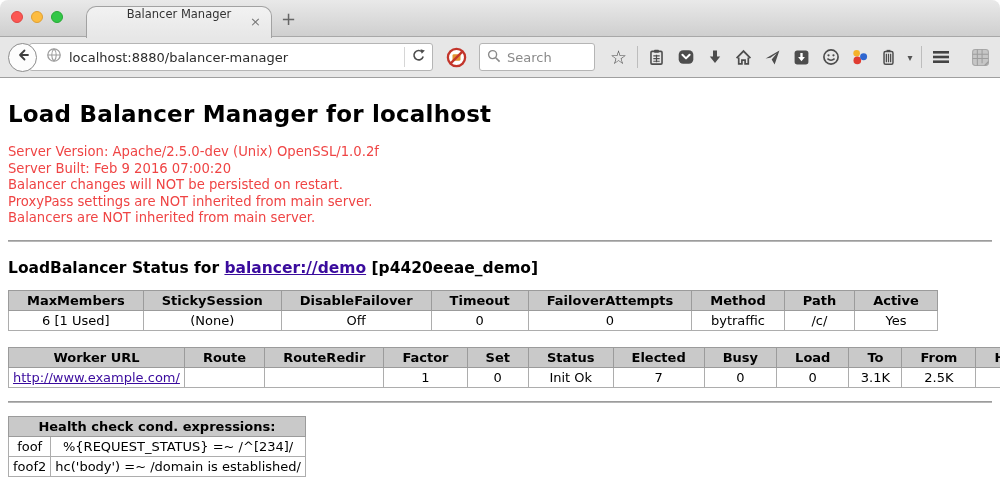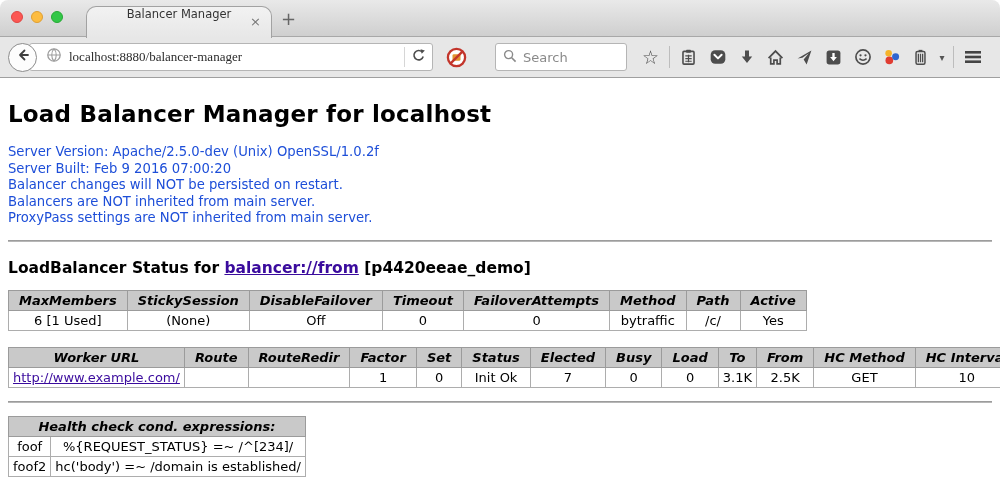--- a/index.html
+++ b/index.html
@@ -16,43 +16,43 @@
   .light.green { background:#33c748; border:1px solid #27aa35; }
   .tab { position:absolute; left:86px; top:6px; width:186px; height:32px; background:linear-gradient(#f2f2f2,#e7e7e7);
          border:1px solid #a2a2a2; border-bottom:none; border-radius:10px 10px 0 0; display:flex; justify-content:center; z-index:3; }
   .tab-title { font-size:11.5px; color:#333; }
   .tab-close { position:absolute; right:10px; top:8px; font-size:13px; color:#777; line-height:14px; cursor:default; }
   .newtab { position:absolute; left:281px; top:8px; font-size:18px; color:#666; }
 
   
   .toolbar { height:41px; background:#e7e7e7; border-bottom:1px solid #9f9f9f; display:flex; align-items:center; padding:0 8px; position:relative; z-index:2; }
   .backbtn { width:29px; height:29px; border-radius:50%; background:#fdfdfd; border:1px solid #8c8c8c; display:flex; align-items:center; justify-content:center; z-index:2; flex:0 0 auto; }
-  .urlbar { display:flex; align-items:center; height:28px; width:404px; background:#fff; border:1px solid #b5b5b5; border-radius:3px; margin-left:-8px; padding:0 6px 0 16px; flex:0 0 auto;font-family:Liberation Serif, serif; }
+  .urlbar { display:flex; align-items:center; height:28px; width:404px; background:#fff; border:1px solid #b5b5b5; border-radius:3px; margin-left:-8px; padding:0 6px 0 16px; flex:0 0 auto; }
   .urlbar input { border:none; outline:none; flex:1; font-family:inherit; font-size:13px; color:#2b2b2b; background:transparent; margin-left:7px; }
   .vsep-in { width:1px; height:20px; background:#d6d6d6; margin:0 6px; }
-  .searchbar { display:flex; align-items:center; height:28px; width:132px; background:#fff; border:1px solid #b5b5b5; border-radius:3px; margin-left:24px; padding:0 7px; flex:0 0 auto; }
+  .searchbar { display:flex; align-items:center; height:28px; width:116px; background:#fff; border:1px solid #b5b5b5; border-radius:3px; margin-left:8px; padding:0 7px; flex:0 0 auto; }
   .searchbar input { border:none; outline:none; width:90px; font-family:inherit; font-size:13px; color:#333; background:transparent; margin-left:6px; }
   .searchbar input::placeholder { color:#8a8a8a; }
   .tb-icon { width:27px; height:28px; display:flex; align-items:center; justify-content:center; flex:0 0 auto; margin:0 1px; }
   .glyph-star { font-size:19px; color:#4a4a4a; line-height:19px; }
   .vsep { width:1px; height:22px; background:#bdbdbd; margin:0 4px; flex:0 0 auto; }
   .chev { font-size:10px; color:#555; width:14px; text-align:center; flex:0 0 auto; }
   .blocker { margin-left:10px; }
   .right-group { margin-left:auto; display:flex; align-items:center; }
 
   
   .content { padding:4px 8px 0 8px; background:#fff; }
   h1.page-title { font-size:23px; font-weight:bold; color:#000; margin:19px 0 17px 0; letter-spacing:0.2px; }
-  .info-line { font-size:13.2px; color:#1d4ed8; line-height:16.6px; }
+  .info-line { font-size:13.2px; color:#ef4444; line-height:16.6px; }
   hr.rule { border:none; height:2px; background:linear-gradient(#8f8f8f,#c4c4c4); margin:13px 0; }
   h3.bal-heading { font-size:15.5px; font-weight:bold; margin:17px 0 13px 0; }
   a.plink { color:#3a0b9d; text-decoration:underline; }
 
   table.tbl { border-collapse:collapse; font-size:13px; background:#fff; }
-  table.tbl th { background:#c9c9c9; font-weight:bold; border:1px solid #9b9b9b; padding:2px 10px; text-align:center; white-space:nowrap;font-style:italic; }
+  table.tbl th { background:#c9c9c9; font-weight:bold; border:1px solid #9b9b9b; padding:2px 18px; text-align:center; white-space:nowrap; }
   table.tbl td { border:1px solid #adadad; padding:2px 4px; text-align:center; white-space:nowrap; }
   table.worker { margin-top:16px; }
   td.cell-left { text-align:left; }
   table.health { margin-top:4px; }
   .health .title-row th { text-align:center; }
 
   .t1 th:nth-child(1){min-width:96px}.t1 th:nth-child(2){min-width:106px}.t1 th:nth-child(3){min-width:117px}
   .t1 th:nth-child(4){min-width:59px}.t1 th:nth-child(5){min-width:118px}.t1 th:nth-child(6){min-width:58px}
   .t1 th:nth-child(7){min-width:36px}.t1 th:nth-child(8){min-width:45px}
   .worker th:nth-child(1){min-width:168px}.worker th:nth-child(3){min-width:78px}
@@ -199,26 +199,26 @@
       </div>
     </div>
   </div>
 
   <div class="content">
     <h1 class="page-title">Load Balancer Manager for localhost</h1>
 
     <div class="info-line">Server Version: Apache/2.5.0-dev (Unix) OpenSSL/1.0.2f</div>
     <div class="info-line">Server Built: Feb 9 2016 07:00:20</div>
     <div class="info-line">Balancer changes will NOT be persisted on restart.</div>
+    <div class="info-line">ProxyPass settings are NOT inherited from main server.</div>
     <div class="info-line">Balancers are NOT inherited from main server.</div>
-    <div class="info-line">ProxyPass settings are NOT inherited from main server.</div>
 
     <hr class="rule">
 
-    <h3 class="bal-heading"><span>LoadBalancer Status for </span><a href="#" class="plink">balancer://from</a><span> [p4420eeae_demo]</span></h3>
+    <h3 class="bal-heading"><span>LoadBalancer Status for </span><a href="#" class="plink">balancer://demo</a><span> [p4420eeae_demo]</span></h3>
 
     <table class="tbl t1">
       <tbody>
           <tr>
         <th>MaxMembers</th>
         <th>StickySession</th>
         <th>DisableFailover</th>
         <th>Timeout</th>
         <th>FailoverAttempts</th>
         <th>Method</th>

